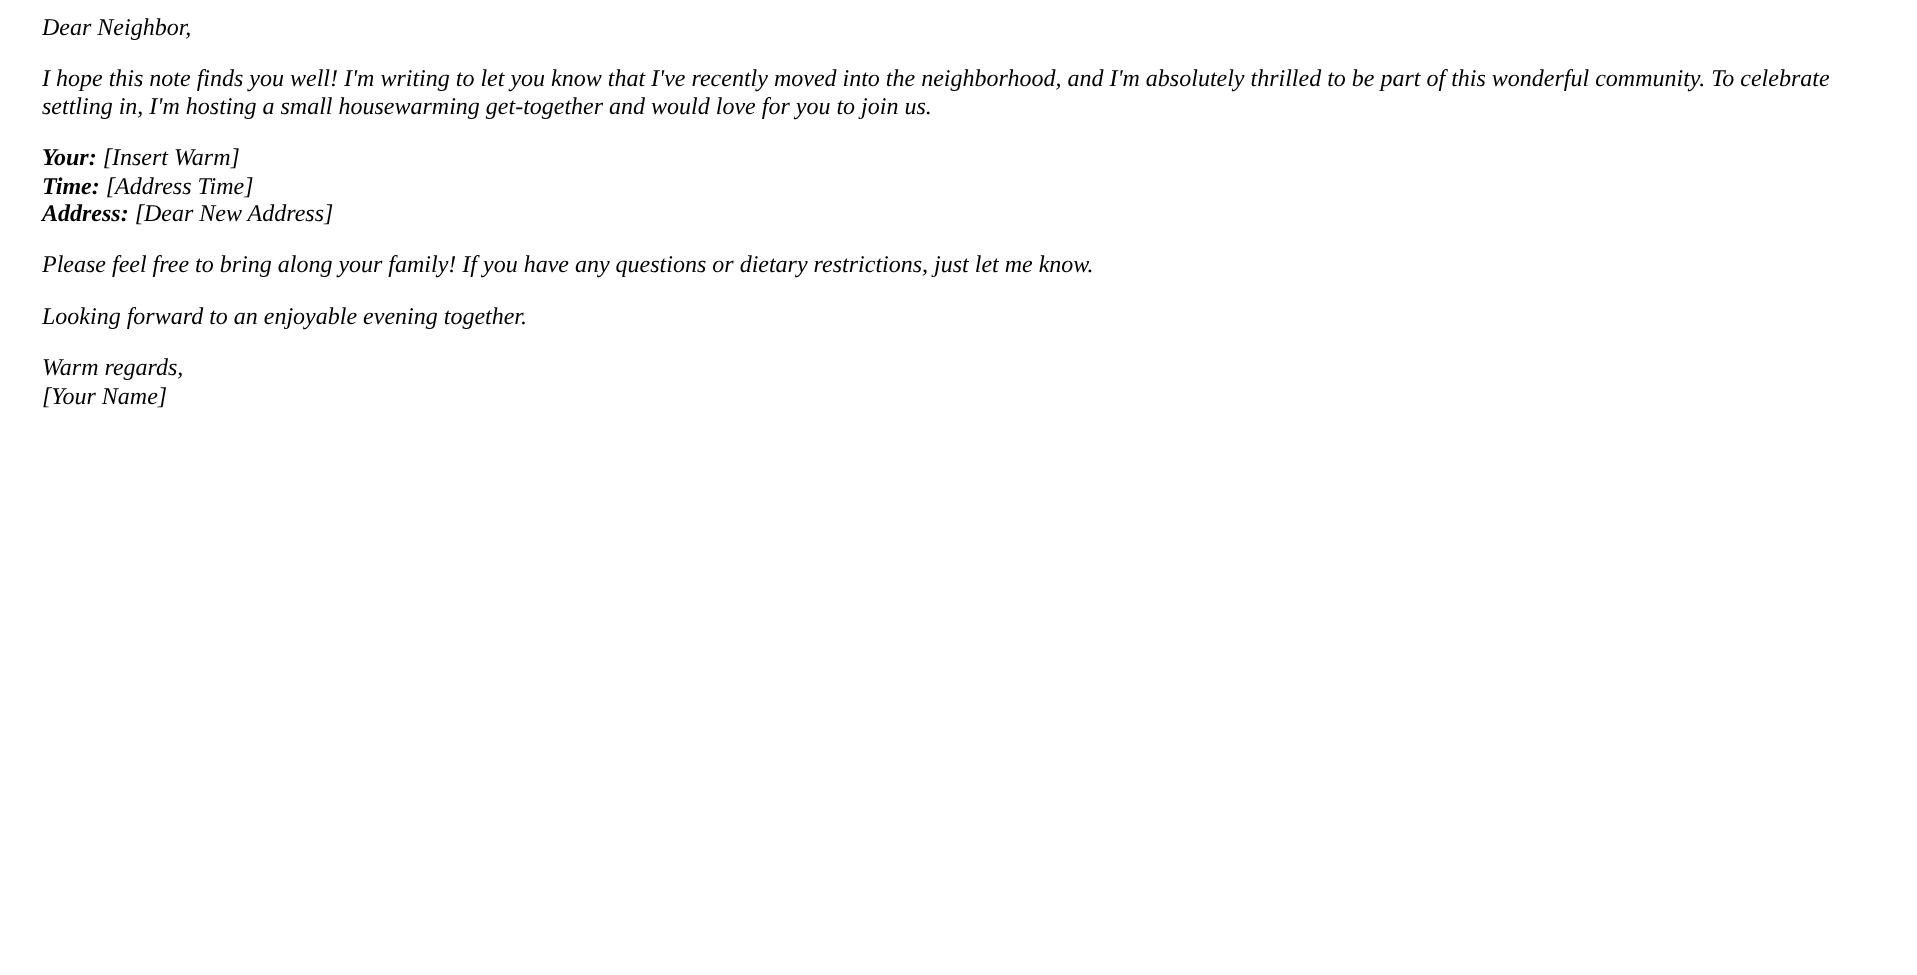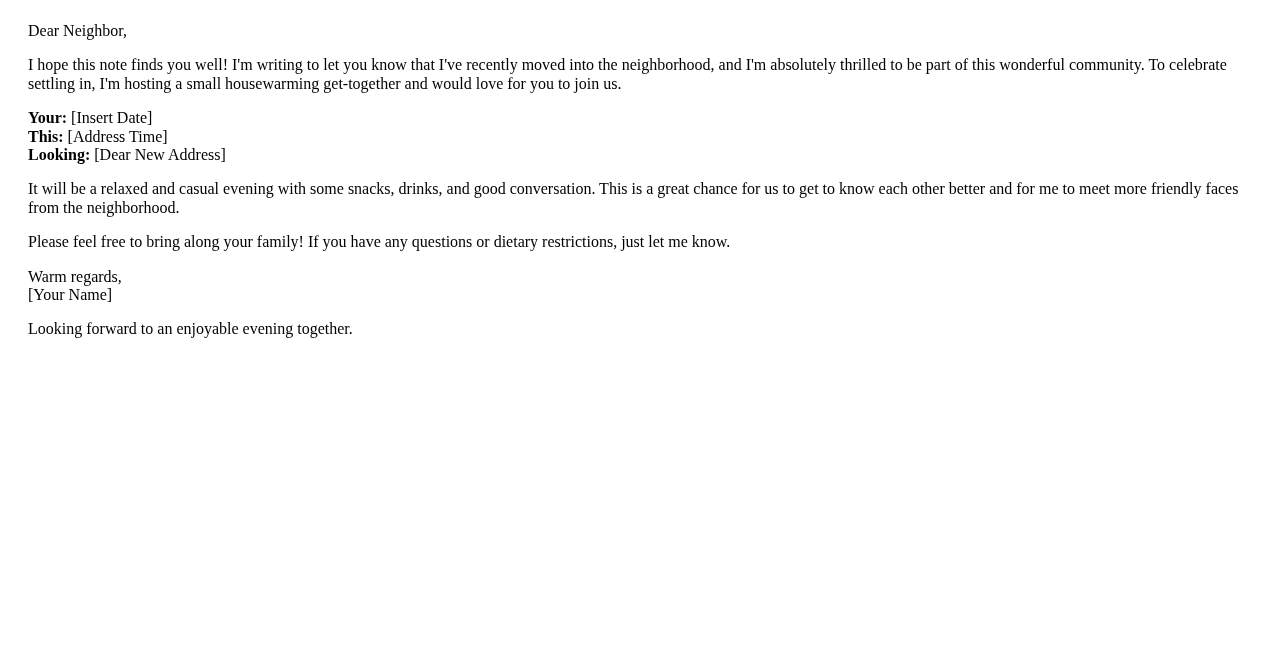--- a/index.html
+++ b/index.html
@@ -11,23 +11,24 @@
     width: 1278px;
     height: 650px;
     overflow: hidden;
     font-family: "Liberation Serif", "DejaVu Serif", serif;
     font-size: 16px;
     line-height: 1.15;
     color: #000000;
     -webkit-font-smoothing: antialiased;
   }
   .letter {
-    padding: 22px 28px 0 28px;
+    padding: 10px 28px 0 28px;
     max-width: 1222px;
     box-sizing: content-box;
+    font-style: italic;
   }
   .letter p {
     margin: 16px 0;
   }
   .letter p:first-child {
     margin-top: 0;
   }
   .detail-label {
     font-weight: bold;
   }
@@ -35,29 +36,28 @@
 </head>
 <body>
 
 <div class="letter">
 
   <p>Dear Neighbor,</p>
 
   <p>I hope this note finds you well! I'm writing to let you know that I've recently moved into the neighborhood, and I'm absolutely thrilled to be part of this wonderful community. To celebrate settling in, I'm hosting a small housewarming get-together and would love for you to join us.</p>
 
   <p>
-    <span><span class="detail-label">Your:</span> <span>[Insert Date]</span></span><br>
-    <span><span class="detail-label">This:</span> <span>[Address Time]</span></span><br>
-    <span><span class="detail-label">Looking:</span> <span>[Dear New Address]</span></span>
+    <span><span class="detail-label">Your:</span> <span>[Insert Warm]</span></span><br>
+    <span><span class="detail-label">Time:</span> <span>[Address Time]</span></span><br>
+    <span><span class="detail-label">Address:</span> <span>[Dear New Address]</span></span>
   </p>
 
-  <p>It will be a relaxed and casual evening with some snacks, drinks, and good conversation. This is a great chance for us to get to know each other better and for me to meet more friendly faces from the neighborhood.</p>
 
   <p>Please feel free to bring along your family! If you have any questions or dietary restrictions, just let me know.</p>
+
+  <p>Looking forward to an enjoyable evening together.</p>
 
   <p>
     <span>Warm regards,</span><br>
     <span>[Your Name]</span>
   </p>
 
-  <p>Looking forward to an enjoyable evening together.</p>
-
 </div>
 
 </body></html>

